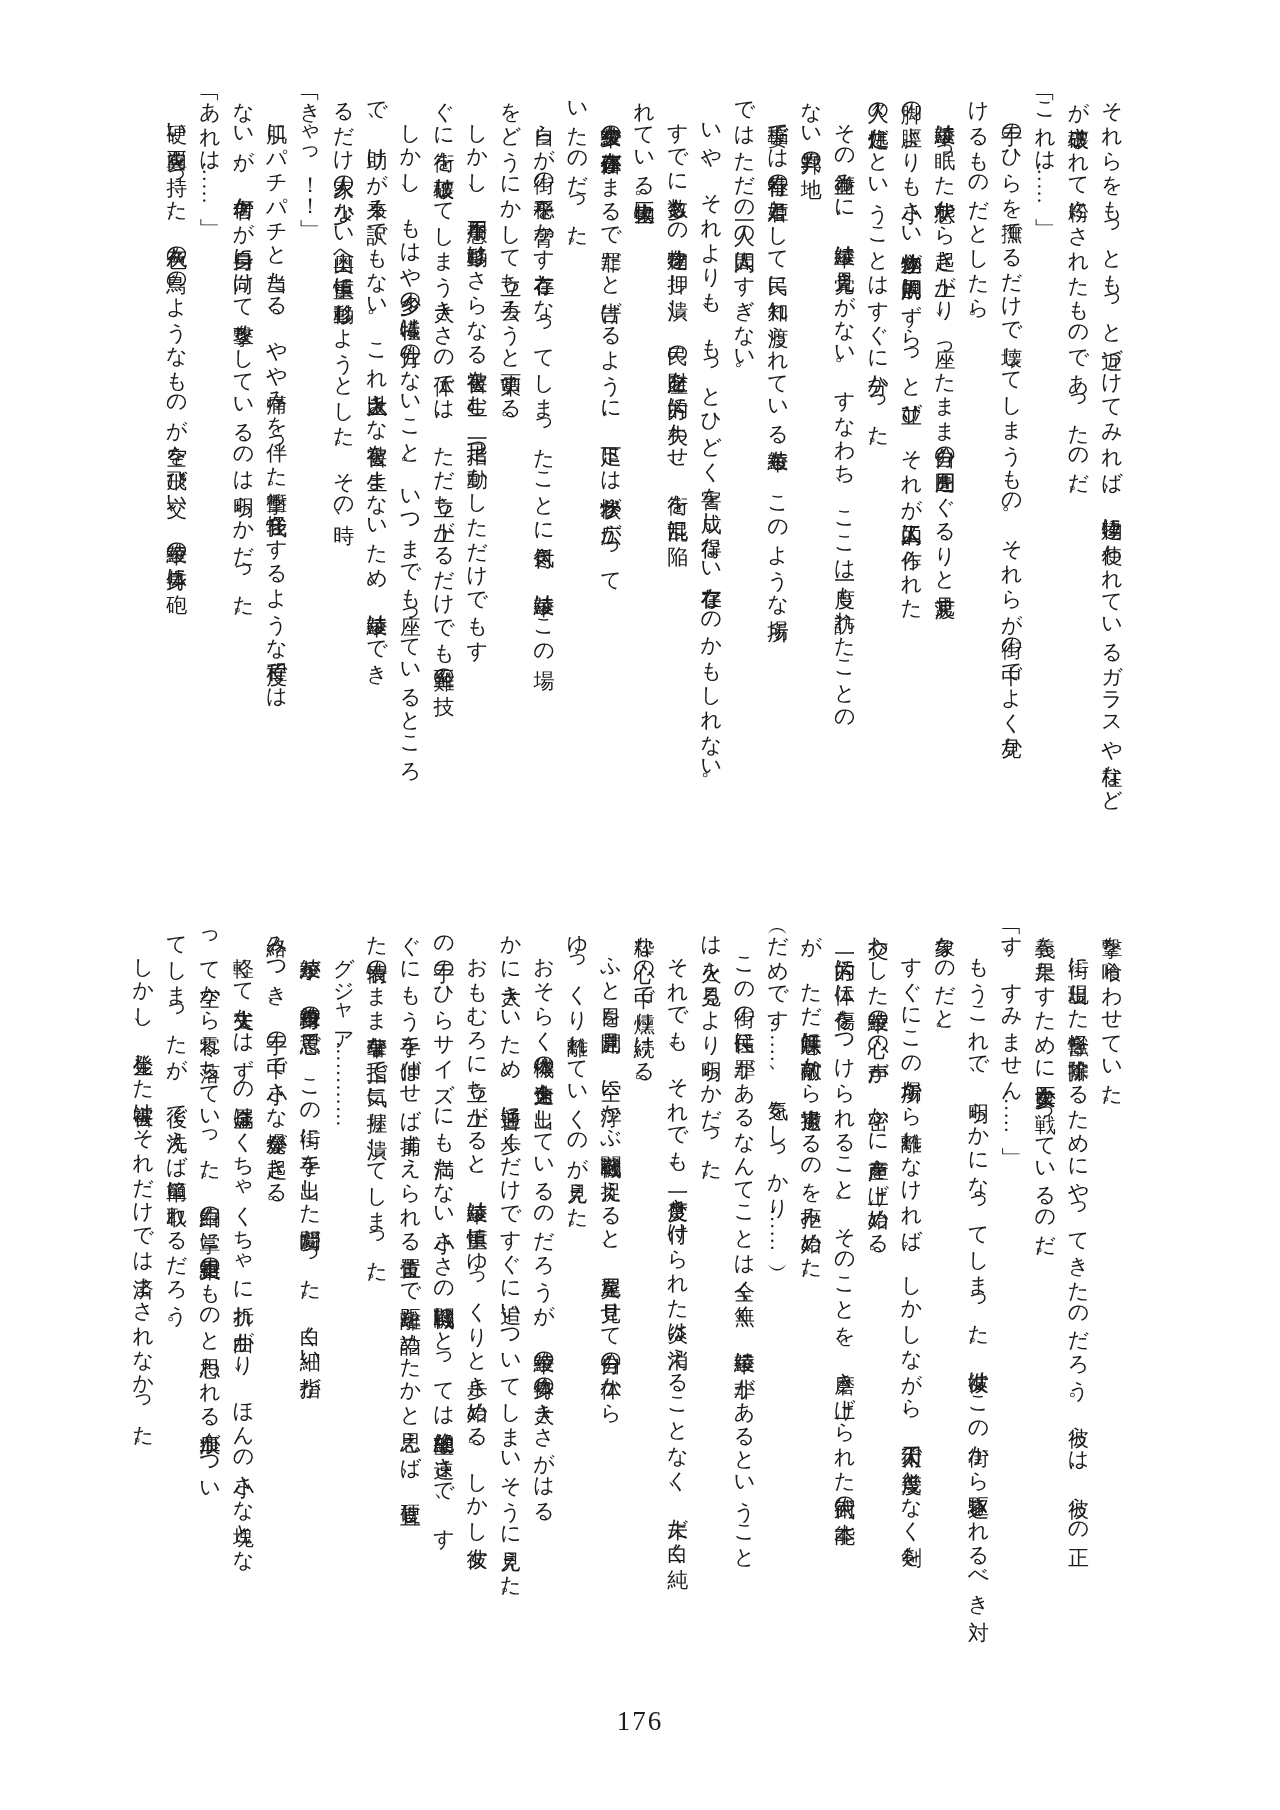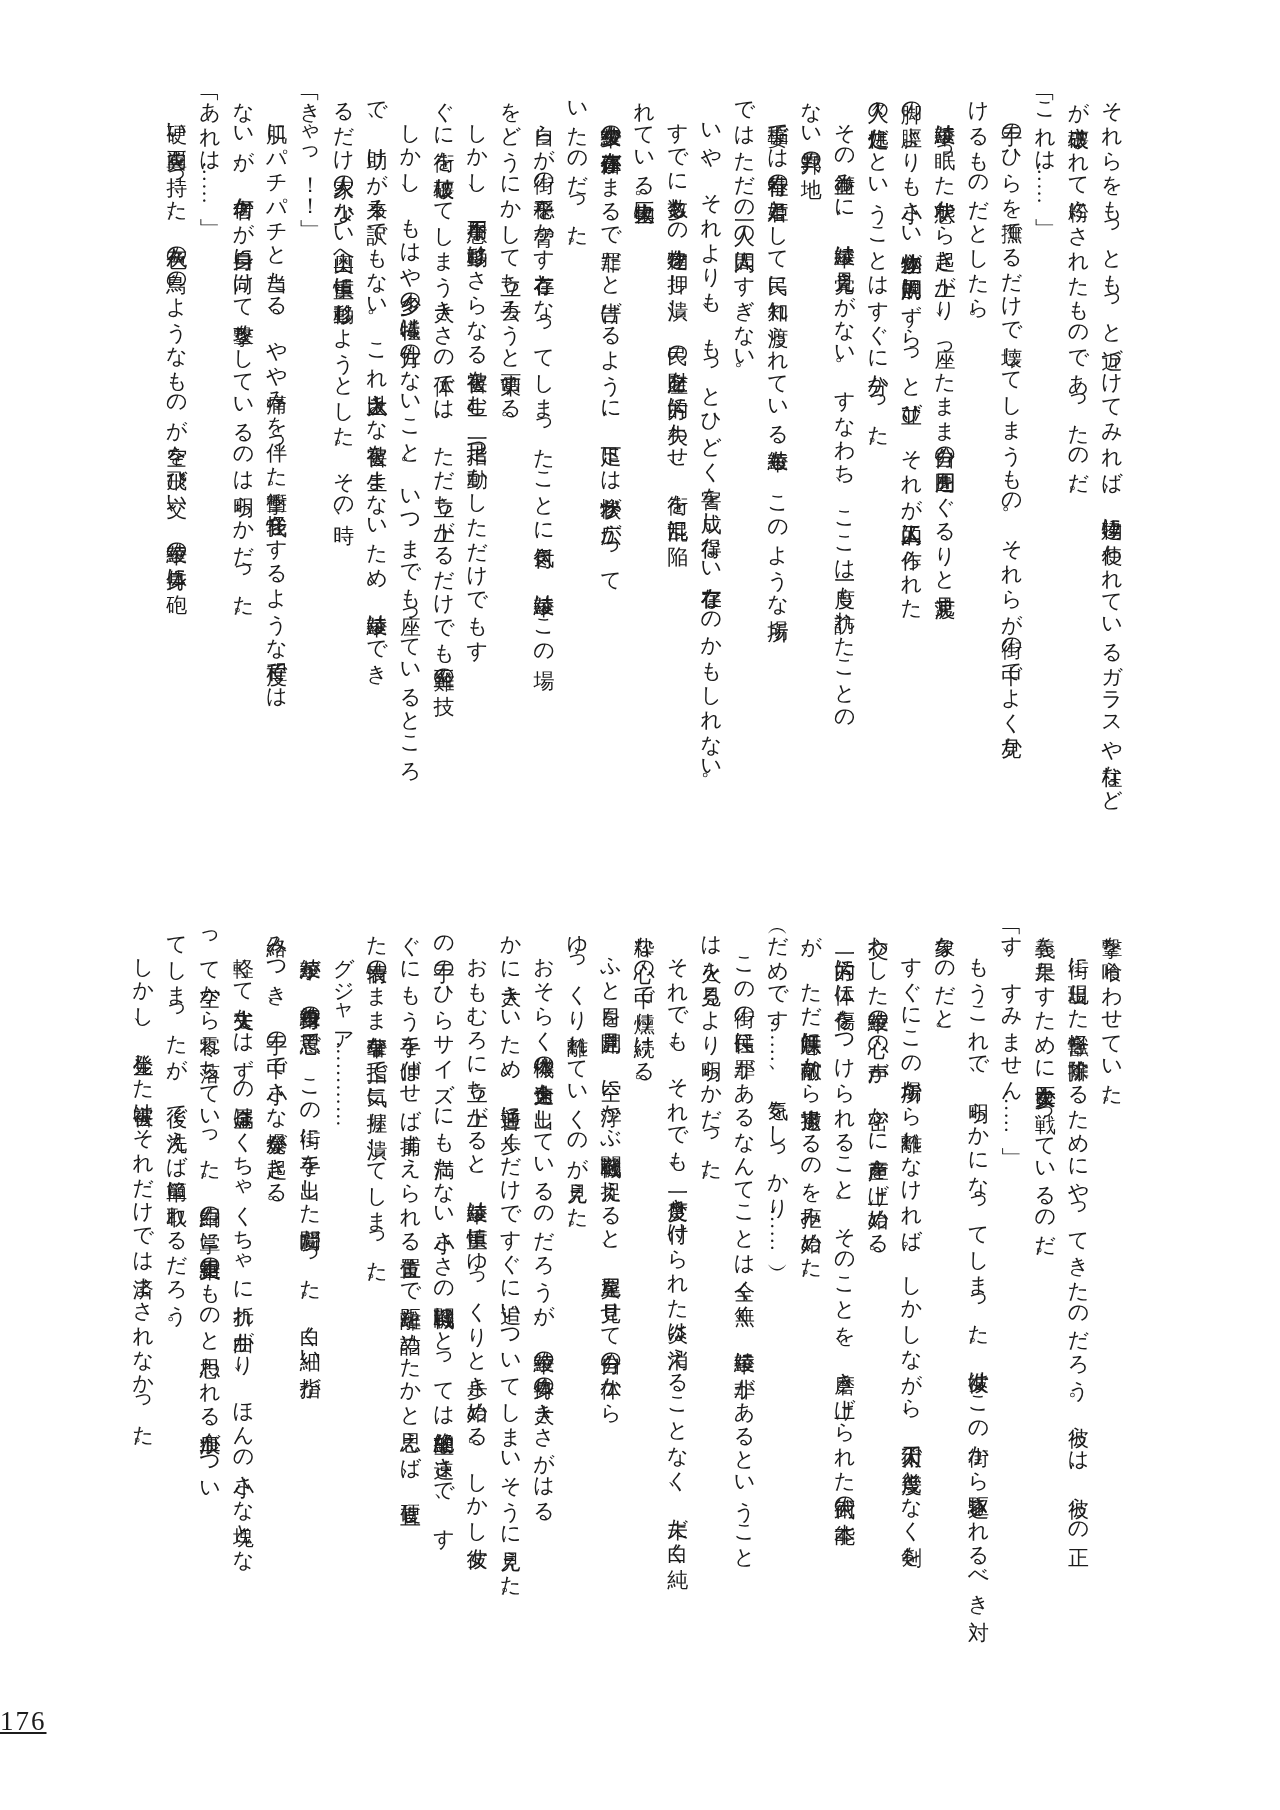--- a/index.html
+++ b/index.html
@@ -36,24 +36,24 @@
   }
   .tline {
     margin: 0;
     padding: 0;
   }
   .page-number {
     position: absolute;
     top: 1706px;
     left: 0;
     width: 1280px;
+    text-align: center;
     font-size: 27px;
     color: #1c1c1c;
     letter-spacing: 2px;
-    text-decoration: underline;
   }
 </style>
 </head>
 <body>
 
 <div class="text-block text-block-top">
     <p class="tline">それらをもっともっと近づけてみれば、建物に使われているガラスや柱など</p>
     <p class="tline">が破壊されて粉々にされたものであったのだ。</p>
     <p class="tline">「これは……」</p>
     <p class="tline">　手のひらを撫でるだけで壊してしまうもの。それらが街の中でよく見か</p>

